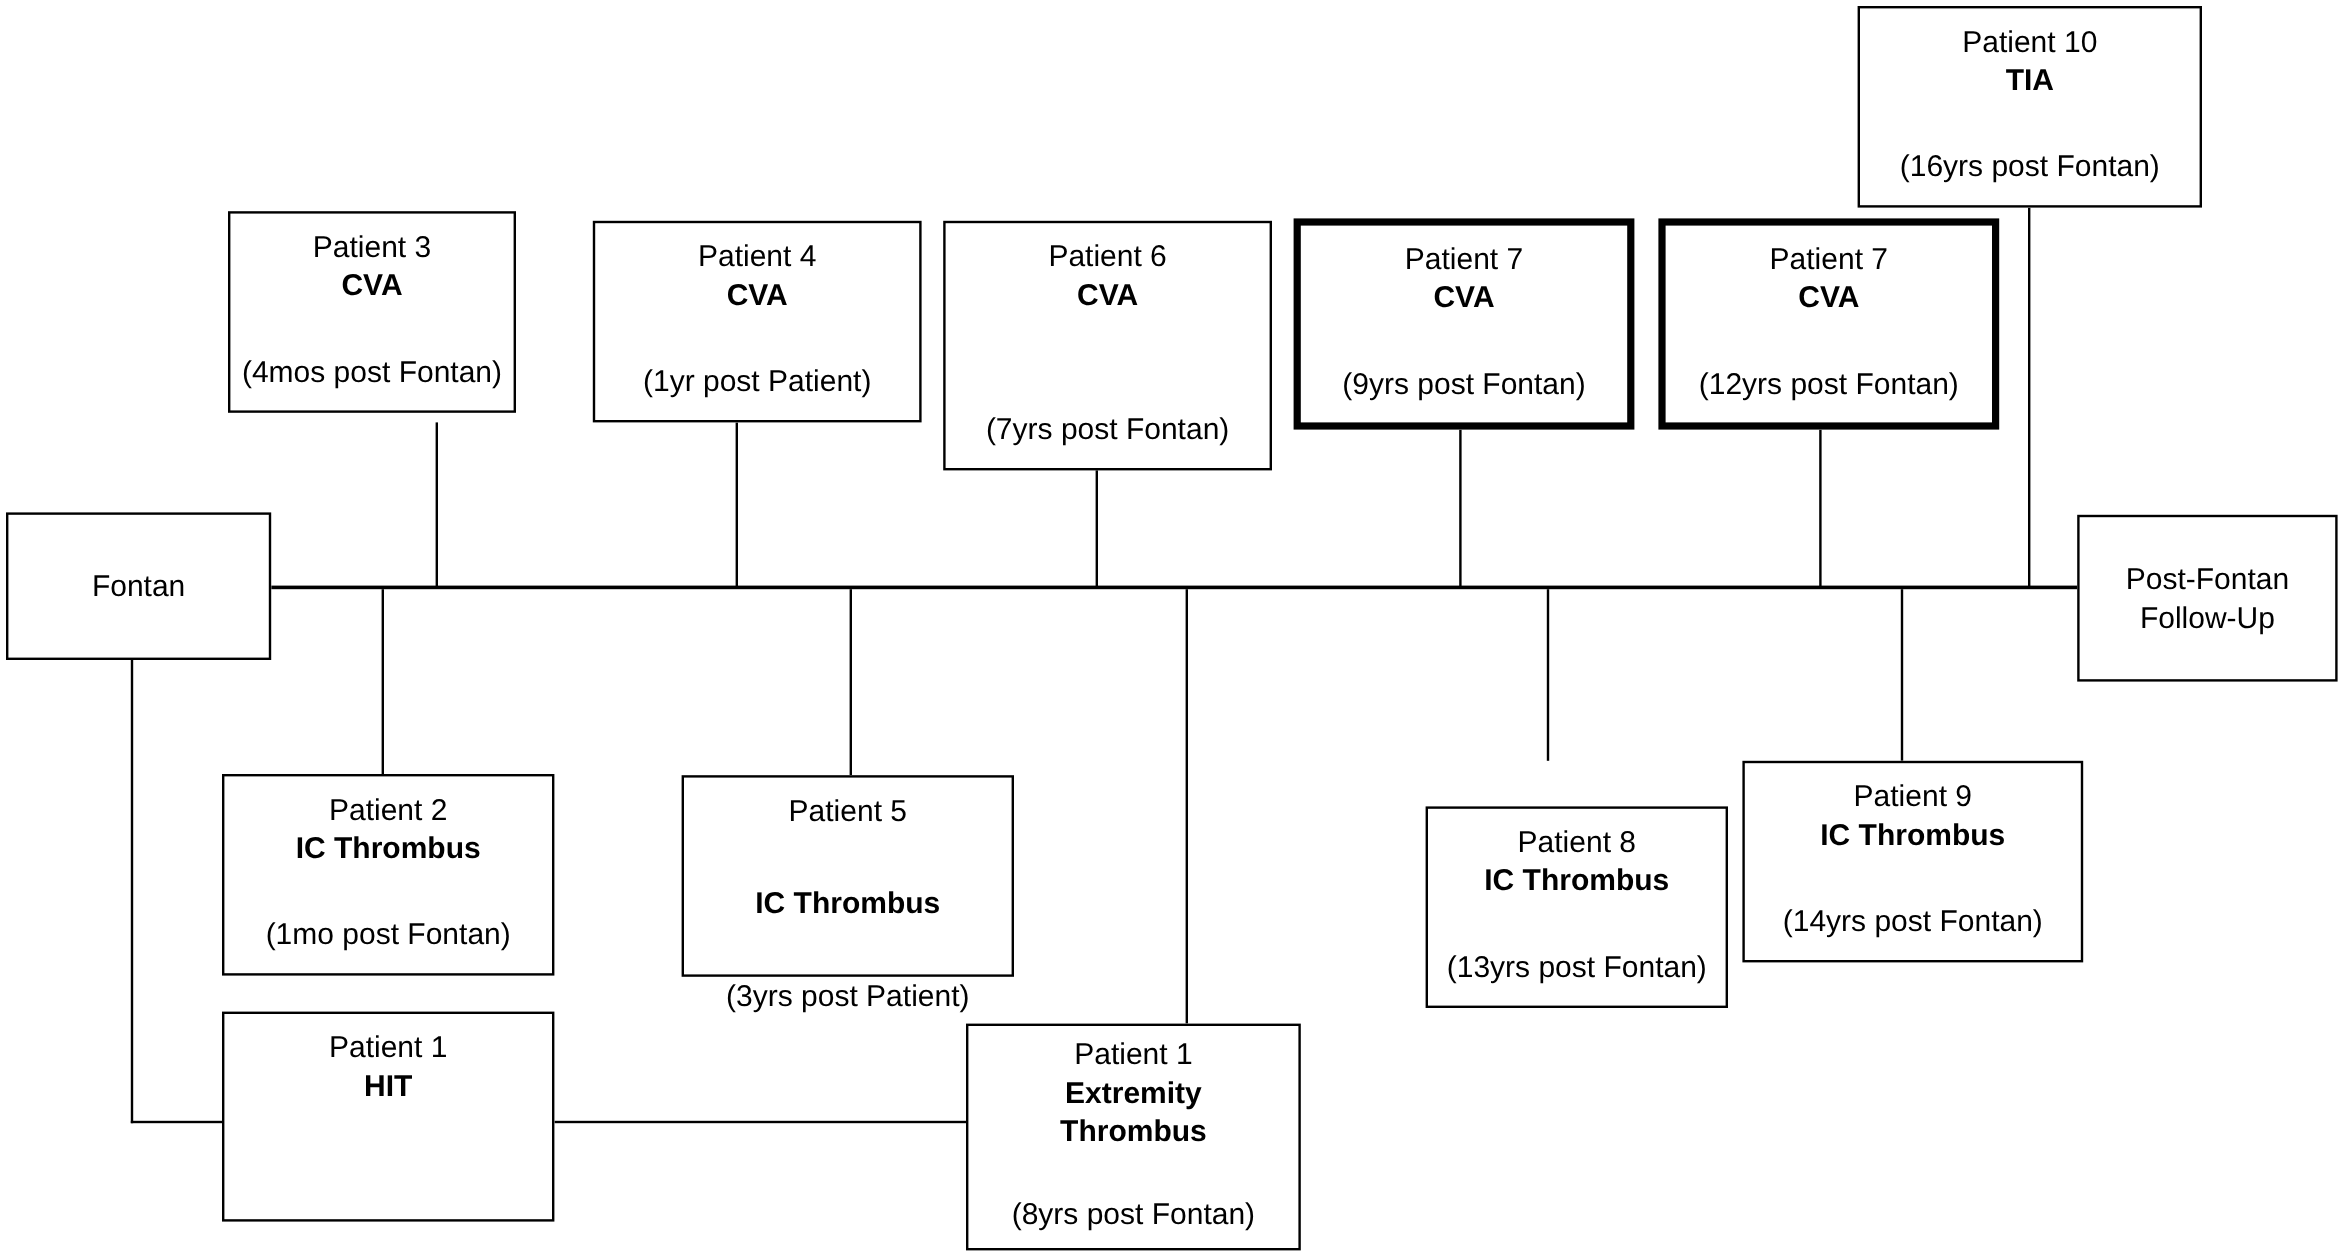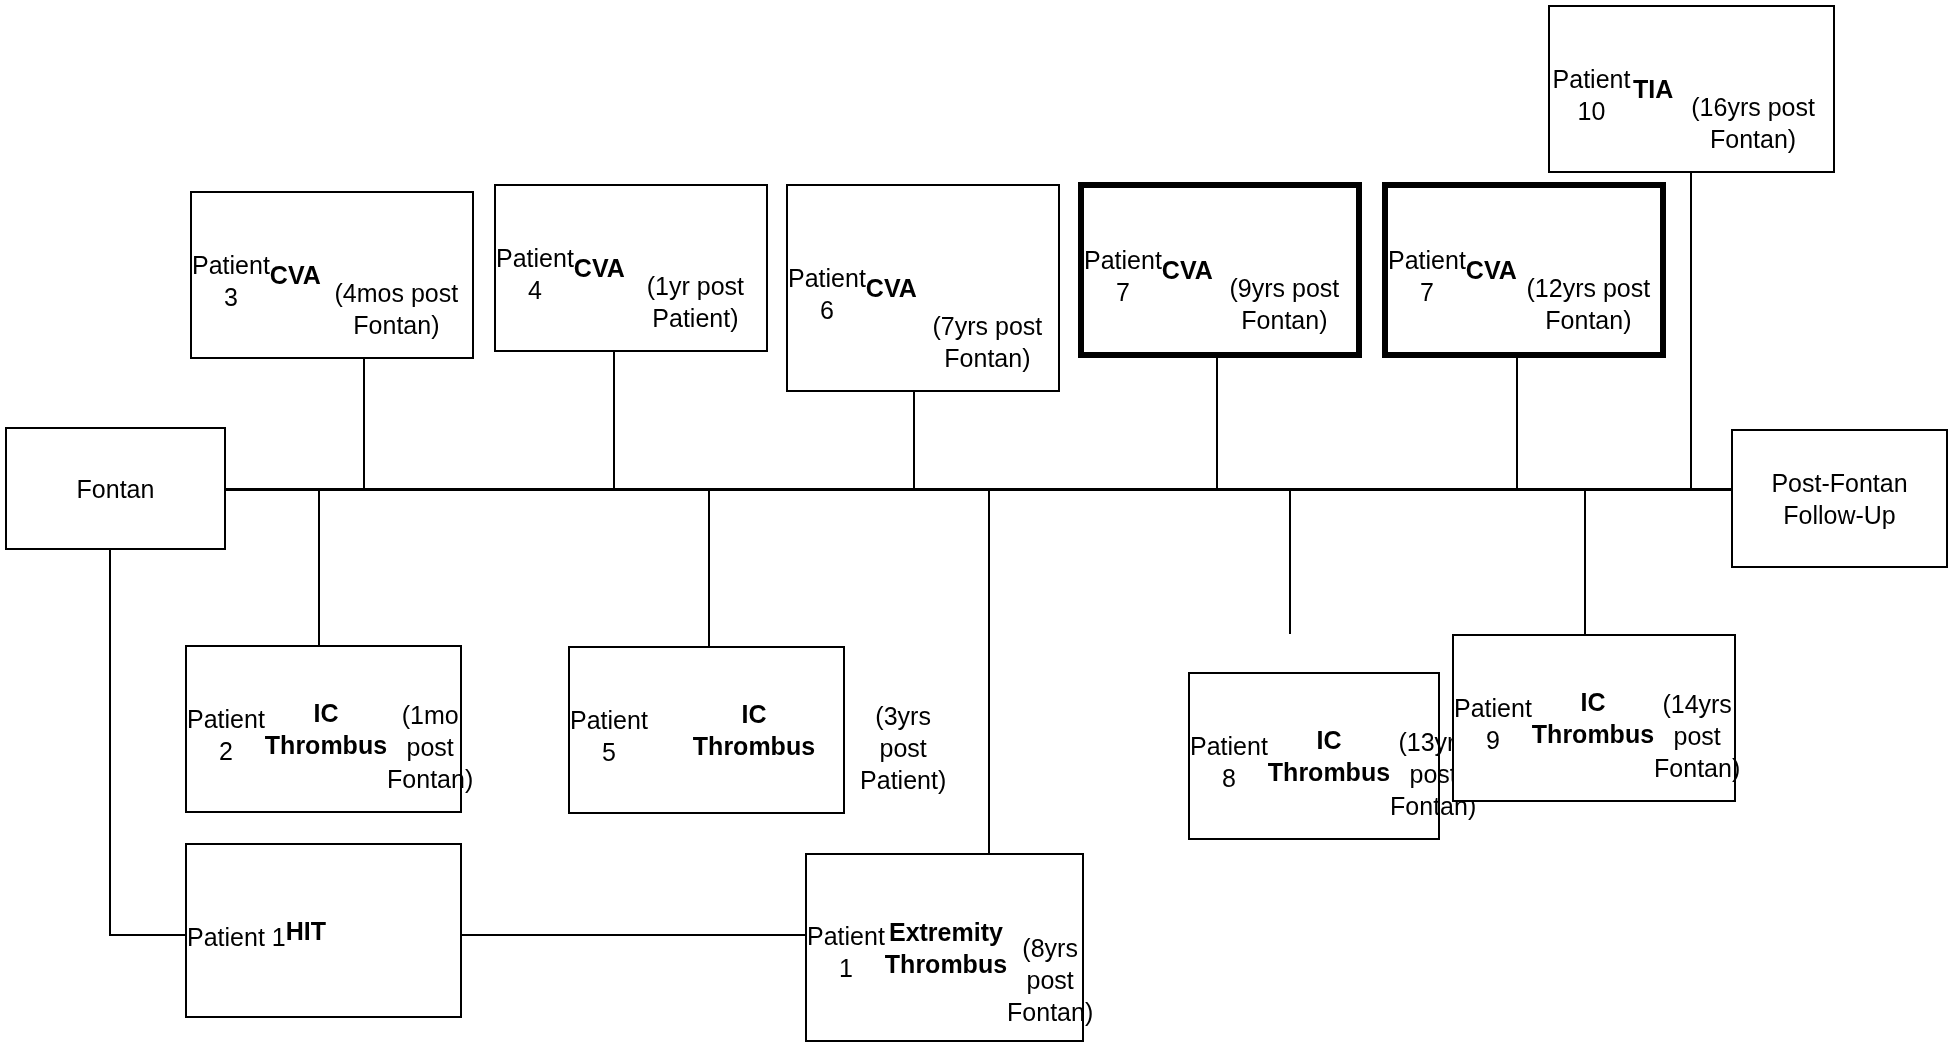--- a/index.html
+++ b/index.html
@@ -22,21 +22,21 @@
     position: absolute;
     background: #000000;
   }
   
   .node {
     position: absolute;
     box-sizing: border-box;
     background: #ffffff;
     border: 2px solid #000000;
     display: flex;
-    flex-direction: row;
+    flex-direction: column;
     align-items: center;
     text-align: center;
     font-size: 25px;
     line-height: 32px;
   }
   .node.thick {
     border-width: 6px;
   }
   .node.center {
     justify-content: center;
@@ -85,21 +85,21 @@
   <div class="line" style="left:462px; top:934px; width:343px; height:2px;"></div>
 
   <div class="node center" style="left:5px; top:427px; width:221px; height:123px;">
     <div class="single">Fontan</div>
   </div>
 
   <div class="node center" style="left:1731px; top:429px; width:217px; height:139px;">
     <div class="single">Post-Fontan Follow-Up</div>
   </div>
 
-  <div class="node" style="left:190px; top:191px; width:284px; height:168px;">
+  <div class="node" style="left:190px; top:176px; width:240px; height:168px;">
     <div class="l1">Patient 3</div>
     <div class="l2">CVA</div>
     <div class="l3">(4mos post Fontan)</div>
   </div>
 
   <div class="node" style="left:494px; top:184px; width:274px; height:168px;">
     <div class="l1">Patient 4</div>
     <div class="l2">CVA</div>
     <div class="l3">(1yr post Patient)</div>
   </div>

